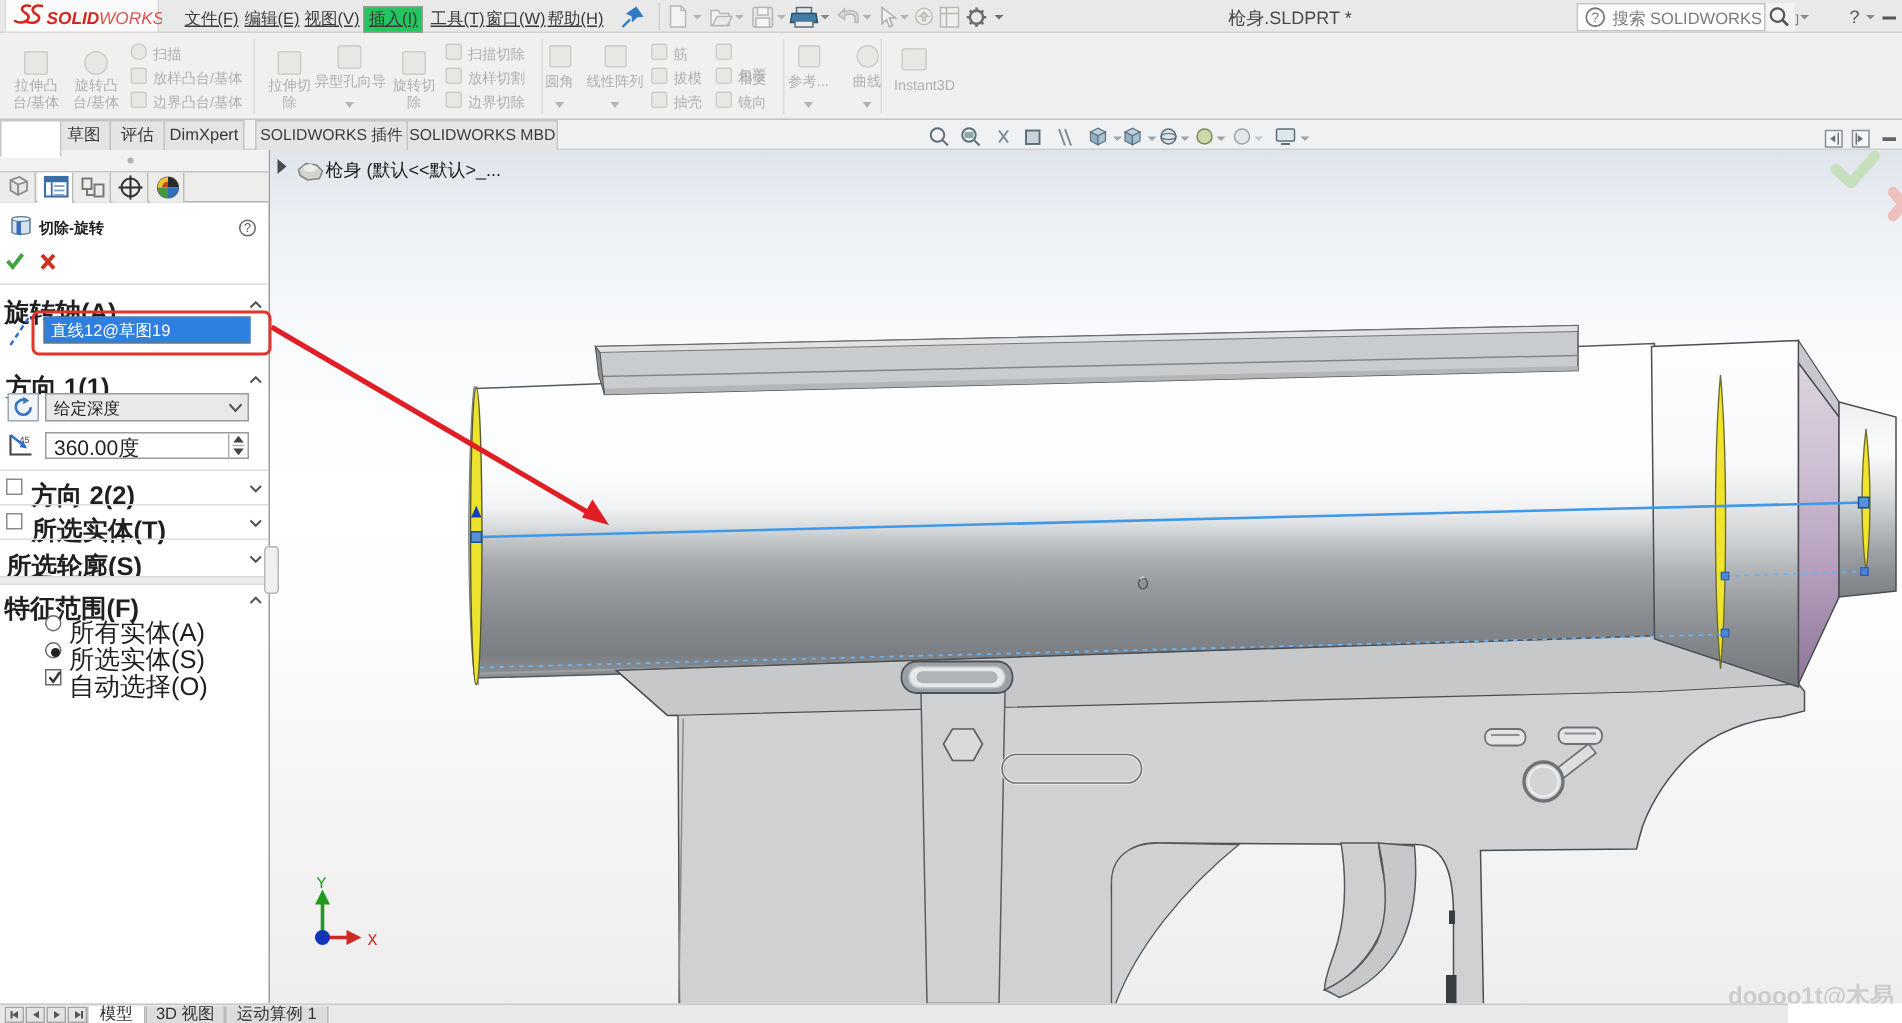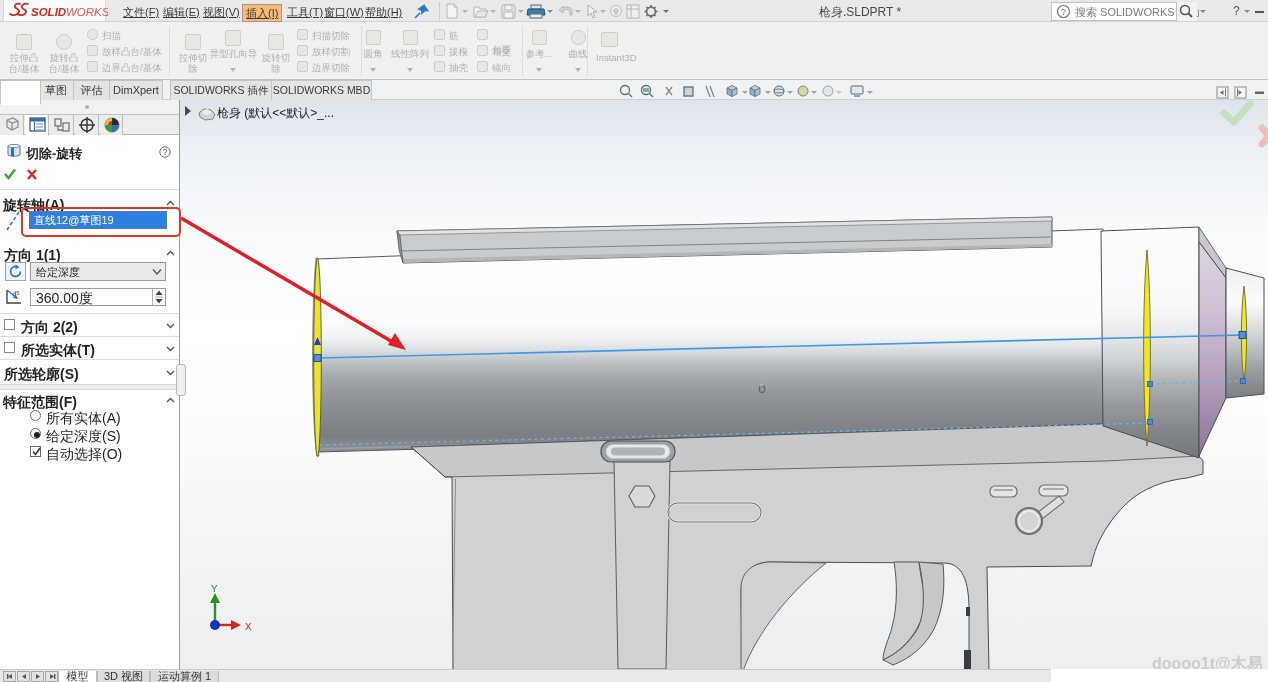--- a/index.html
+++ b/index.html
@@ -21,47 +21,47 @@
 
 #tabrow { position:absolute; left:0; top:80px; width:1268px; height:20px; background:#f0f1f2; border-bottom:1px solid #d0d0d0; }
 .ctab { position:absolute; top:0; height:20px; background:#e5e4e3; border:1px solid #c6c5c4; border-bottom:none; font-size:11px; color:#3a3a3a; text-align:center; line-height:19px; white-space:nowrap; overflow:hidden; }
 .ctab.active { background:#fff; border-bottom:1px solid #fff; height:25px; z-index:3;padding-left:39px; }
 
 #panel { position:absolute; left:0; top:100px; width:180px; height:569px; background:#fff; border-right:1px solid #9c9c9c; }
 #ptabstrip { position:absolute; left:0; top:0; width:179px; height:14px; background:#f1f1f1; }
 #ptabs { position:absolute; left:0; top:14px; width:179px; height:21px; background:#ededec; border-top:1px solid #c2c2c2; border-bottom:1px solid #b5b5b5; }
 .ptab { position:absolute; top:0; width:24px; height:20px; border-right:1px solid #bdbdbd; background:#ececeb; }
 .ptab.active { background:#fff; height:21px; border-bottom:1px solid #fff; }
-.plabel { position:absolute; font-size:14px; color:#1f1f1f; white-space:nowrap; }
+.plabel { position:absolute; font-size:17px; color:#1f1f1f; white-space:nowrap; }
 .pbold { font-weight:bold; }
 .psep { position:absolute; left:0; width:179px; height:1px; background:#dcdcdc; }
 .chev { position:absolute; width:9px; height:9px; }
 .cb { position:absolute; width:11px; height:11px; border:1px solid #8a8a8a; background:#fff; }
 #viewport { position:absolute; left:180px; top:100px; width:1088px; height:569px;
   background:linear-gradient(180deg,#dfe3eb 0%,#eceff4 8%,#f8fafc 22%,#ffffff 40%,#fdfdfd 55%,#f5f5f6 75%,#f0f0f1 92%,#eeeeef 100%); }
-#bottombar { position:absolute; left:0; top:669px; width:1051px; height:13px; background:#e9e9e9; border-top:1px solid #c9c9c9; }
+#bottombar { position:absolute; left:0; top:669px; width:1192px; height:13px; background:#e9e9e9; border-top:1px solid #c9c9c9; }
 .btab { position:absolute; top:1px; height:12px; font-size:11px; color:#333; text-align:center; background:#dcdcdc; border:1px solid #b9b9b9; border-top:none; line-height:11px; }
 </style>
 </head>
 <body>
 <div id="app">
   <div id="menubar">
     <div id="logobox"></div>
     <svg class="abs" style="left:8px;top:1px" width="100" height="20" viewBox="0 0 100 20">
       <g fill="none" stroke="#d6251d" stroke-width="1.7" stroke-linecap="round">
         <path d="M12,3 C8,2 6,4 7,6 C8,8 12,8 11,11 C10,14 5,15 2,13"></path>
         <path d="M20,3 C16,2 13,4 14,6.5 C15,9 19,8.5 18,11.5 C17,14.5 12,15 9,13"></path>
       </g>
       <text x="23" y="15" font-size="11.5" font-weight="bold" font-style="italic" fill="#d6251d">SOLID</text>
       <text x="58" y="15" font-size="11.5" font-style="italic" fill="#dd5450">WORKS</text>
     </svg>
     <span class="menu" style="left:123px">文件(F)</span>
     <span class="menu" style="left:163px">编辑(E)</span>
     <span class="menu" style="left:203px">视图(V)</span>
-    <span class="menu" style="left:246px;background:#fdba74;border:1px solid #9a9a9a;padding:0 3px;margin-left:-4px;margin-top:-2px;line-height:16px;top:6px">插入(I)</span>
+    <span class="menu" style="left:246px;background:#22c55e;border:1px solid #9a9a9a;padding:0 3px;margin-left:-4px;margin-top:-2px;line-height:16px;top:6px">插入(I)</span>
     <span class="menu" style="left:287px">工具(T)</span>
     <span class="menu" style="left:324px">窗口(W)</span>
     <span class="menu" style="left:365px">帮助(H)</span>
     <svg class="abs" style="left:414px;top:3px" width="16" height="16" viewBox="0 0 16 16">
         <path d="M9,1 L15,7 L11,8 L8,12 L7,8 L3,7 Z" fill="#2e7bc4" transform="rotate(10 8 8)"></path>
         <line x1="6" y1="10" x2="1" y2="15" stroke="#2e7bc4" stroke-width="1.6"></line>
       </svg>
     <div class="abs" style="left:439px;top:2px;width:1px;height:18px;background:#cfcfcf"></div>
     <svg class="abs" style="left:444px;top:3px" width="230" height="17" viewBox="0 0 230 17">
 
@@ -449,21 +449,21 @@
             <path d="M4,9 a7,7 0 0 1 7,-7 l0,7 z" fill="#d43a30"></path>
             <path d="M11,2 a7,7 0 0 0 -7,7 l3,0 a4,4 0 0 1 4,-4 z" fill="#e8c832"></path>
           </svg></div>
     </div>
 
     <svg class="abs" style="left:6px;top:43px" width="16" height="16" viewBox="0 0 16 16">
         <path d="M2,3 C4,1.5 12,1.5 14,3 L14,12 C12,13.5 4,13.5 2,12 Z" fill="#d8e2ee" stroke="#5a7a9a" stroke-width="1"></path>
         <path d="M5,2.2 L5,13 L8,14 L8,2 Z" fill="#2f6fbd"></path>
         <ellipse cx="8" cy="3" rx="6" ry="1.6" fill="#eef4fa" stroke="#5a7a9a" stroke-width="0.8"></ellipse>
       </svg>
-    <div class="plabel pbold" style="left:26px;top:45px;font-size:13px">切除-旋转</div>
+    <div class="plabel pbold" style="left:26px;top:45px;font-size:10px">切除-旋转</div>
     <svg class="abs" style="left:159px;top:46px" width="12" height="12" viewBox="0 0 12 12">
         <circle cx="6" cy="6" r="5.2" fill="none" stroke="#6a6a6a" stroke-width="1"></circle>
         <text x="6" y="8.8" font-size="8.5" fill="#555" text-anchor="middle">?</text>
       </svg>
     <svg class="abs" style="left:4px;top:68px" width="40" height="13" viewBox="0 0 40 13">
       <path d="M1,6 L4.5,10 L11,1.5" fill="none" stroke="#3fa33f" stroke-width="2.6"></path>
       <path d="M24,2 L32,11 M32,2 L24,11" fill="none" stroke="#cc3322" stroke-width="2.6"></path>
     </svg>
     <div class="psep" style="top:89px"></div>
     <div class="plabel pbold" style="left:3px;top:97px">旋转轴(A)</div>
@@ -524,21 +524,21 @@
       </svg>
     <div class="abs" style="left:0;top:284px;width:179px;height:6px;background:#ededed;border-top:1px solid #d8d8d8;border-bottom:1px solid #d8d8d8"></div>
     <div class="plabel pbold" style="left:3px;top:294px">特征范围(F)</div>
     <svg class="chev" style="left:166px;top:296px" viewBox="0 0 9 9">
         <path d="M1,6 L4.5,2.5 L8,6" fill="none" stroke="#555" stroke-width="1.4"></path>
       </svg>
     <div class="abs" style="left:30px;top:310px;width:11px;height:11px;border:1px solid #6a6a6a;border-radius:50%;background:#fff"></div>
     <div class="plabel" style="left:46px;top:310px">所有实体(A)</div>
     <div class="abs" style="left:30px;top:328px;width:11px;height:11px;border:1px solid #6a6a6a;border-radius:50%;background:#fff"></div>
     <div class="abs" style="left:33.5px;top:331.5px;width:6px;height:6px;border-radius:50%;background:#222"></div>
-    <div class="plabel" style="left:46px;top:328px">给定深度(S)</div>
+    <div class="plabel" style="left:46px;top:328px">所选实体(S)</div>
     <div class="cb" style="left:30px;top:346px;border-color:#6a6a6a"></div>
     <svg class="abs" style="left:31px;top:346px" width="11" height="11" viewBox="0 0 11 11">
         <path d="M2,5.5 L4.5,8.5 L9,2" fill="none" stroke="#333" stroke-width="1.6"></path>
       </svg>
     <div class="plabel" style="left:46px;top:346px">自动选择(O)</div>
 
     <div class="abs" style="left:176px;top:264px;width:10px;height:32px;background:#f0f0f0;border:1px solid #b5b5b5;border-radius:3px;z-index:4"></div>
   </div>
   <div id="bottombar">
     <svg class="abs" style="left:3px;top:1px" width="56" height="11" viewBox="0 0 56 11">

